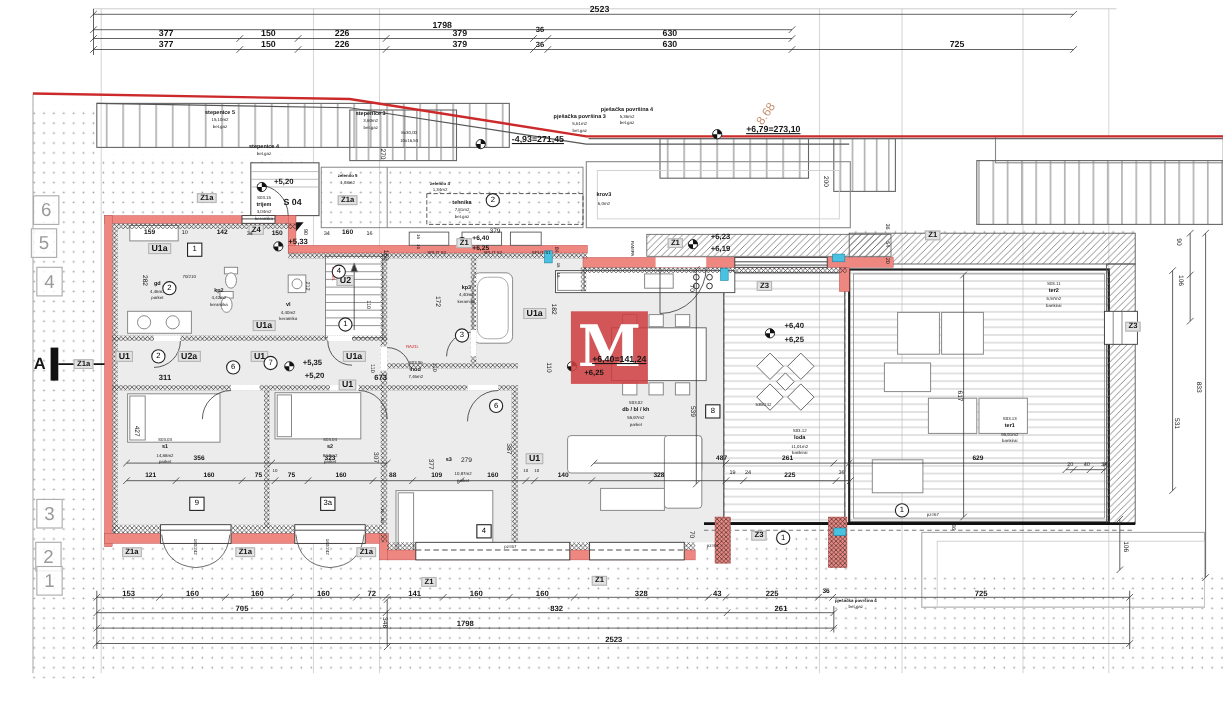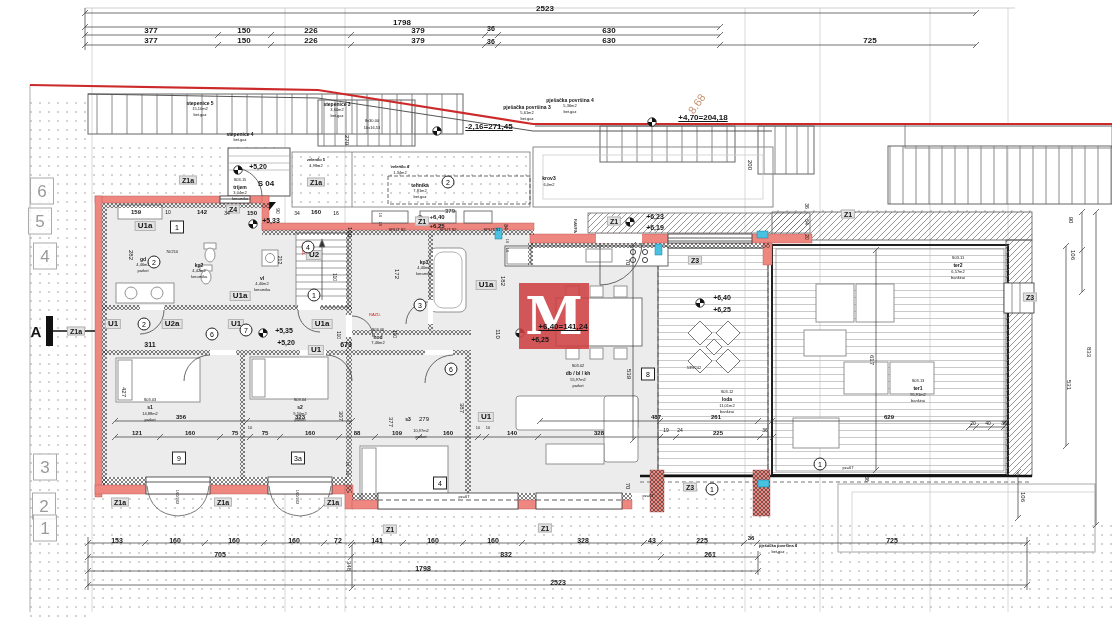--- a/index.html
+++ b/index.html
@@ -314,30 +314,30 @@
       <span class="ann" style="left: 418px; top: 41px; font-size: 8px; font-weight: 700; transform: translate(-50%, -50%);">379</span>
       <span class="ann" style="left: 491px; top: 41px; font-size: 7px; font-weight: 700; transform: translate(-50%, -50%);">36</span>
       <span class="ann" style="left: 609px; top: 41px; font-size: 8px; font-weight: 700; transform: translate(-50%, -50%);">630</span>
       <span class="ann" style="left: 870px; top: 41px; font-size: 8px; font-weight: 700; transform: translate(-50%, -50%);">725</span>
       <span class="ann" style="left: 200px; top: 103px; font-size: 5px; font-weight: 700; transform: translate(-50%, -50%);">stepenice 5</span>
       <span class="ann" style="left: 200px; top: 109px; font-size: 4px; transform: translate(-50%, -50%);">15,10m2</span>
       <span class="ann" style="left: 200px; top: 115px; font-size: 4px; transform: translate(-50%, -50%);">bet.gaz</span>
       <span class="ann" style="left: 570px; top: 100px; font-size: 5px; font-weight: 700; transform: translate(-50%, -50%);">pješačka površina 4</span>
       <span class="ann" style="left: 570px; top: 106px; font-size: 4px; transform: translate(-50%, -50%);">5,36m2</span>
       <span class="ann" style="left: 570px; top: 112px; font-size: 4px; transform: translate(-50%, -50%);">bet.gaz</span>
-      <span class="ann u" style="left: 703px; top: 118px; font-size: 8px; font-weight: 700; transform: translate(-50%, -50%);">+4,70=204,18</span>
+      <span class="ann u" style="left: 703px; top: 118px; font-size: 8px; font-weight: 700; transform: translate(-50%, -50%);">+6,79=273,10</span>
       <span class="ann" style="left: 337px; top: 104px; font-size: 5px; font-weight: 700; transform: translate(-50%, -50%);">stepenice 3</span>
       <span class="ann" style="left: 337px; top: 110px; font-size: 4px; transform: translate(-50%, -50%);">3,60m2</span>
       <span class="ann" style="left: 337px; top: 116px; font-size: 4px; transform: translate(-50%, -50%);">bet.gaz</span>
       <span class="ann" style="left: 372px; top: 121px; font-size: 4px; transform: translate(-50%, -50%);">8x30,00</span>
       <span class="ann" style="left: 372px; top: 128px; font-size: 4px; transform: translate(-50%, -50%);">10x16,53</span>
       <span class="ann" style="left: 527px; top: 107px; font-size: 5px; font-weight: 700; transform: translate(-50%, -50%);">pješačka površina 3</span>
       <span class="ann" style="left: 527px; top: 113px; font-size: 4px; transform: translate(-50%, -50%);">5,61m2</span>
       <span class="ann" style="left: 527px; top: 119px; font-size: 4px; transform: translate(-50%, -50%);">bet.gaz</span>
-      <span class="ann u" style="left: 489px; top: 127px; font-size: 8px; font-weight: 700; transform: translate(-50%, -50%);">-2,16=271,45</span>
+      <span class="ann u" style="left: 489px; top: 127px; font-size: 8px; font-weight: 700; transform: translate(-50%, -50%);">-4,93=271,45</span>
       <span class="ann" style="left: 240px; top: 134px; font-size: 5px; font-weight: 700; transform: translate(-50%, -50%);">stepenice 4</span>
       <span class="ann" style="left: 240px; top: 140px; font-size: 4px; transform: translate(-50%, -50%);">bet.gaz</span>
       <span class="ann" style="left: 347px; top: 140px; font-size: 6px; transform: translate(-50%, -50%) rotate(90deg);">270</span>
       <span class="ann" style="left: 697px; top: 104px; font-size: 11px; color: rgb(200, 144, 112); transform: translate(-50%, -50%) rotate(-55deg);">8.68</span>
       <span class="ann" style="left: 750px; top: 165px; font-size: 6px; transform: translate(-50%, -50%) rotate(90deg);">200</span>
       <span class="ann" style="left: 258px; top: 166px; font-size: 7px; font-weight: 700; transform: translate(-50%, -50%);">+5,20</span>
       <span class="ann" style="left: 240px; top: 180px; font-size: 4px; transform: translate(-50%, -50%);">S03.15</span>
       <span class="ann" style="left: 240px; top: 187px; font-size: 5px; font-weight: 700; transform: translate(-50%, -50%);">trijem</span>
       <span class="ann" style="left: 240px; top: 193px; font-size: 4px; transform: translate(-50%, -50%);">3,04m2</span>
       <span class="ann" style="left: 240px; top: 199px; font-size: 4px; transform: translate(-50%, -50%);">keramika</span>

